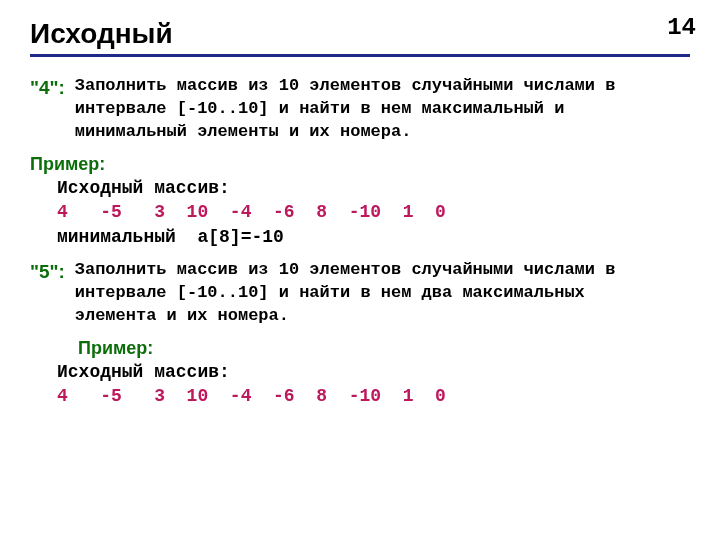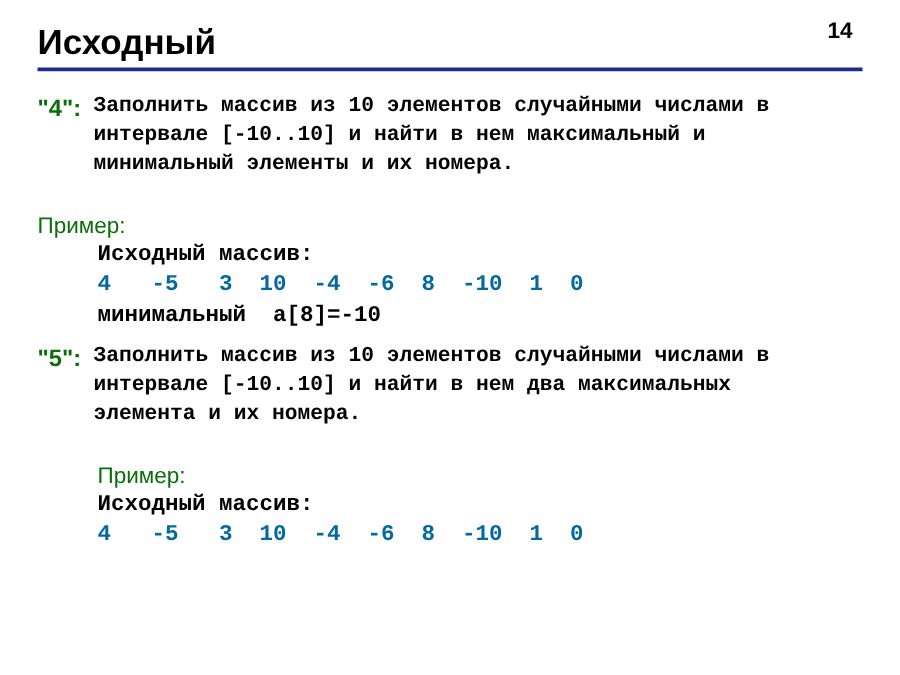--- a/index.html
+++ b/index.html
@@ -7,23 +7,24 @@
     width:720px;height:540px;
     background:#fff;
     font-family:Arial,Helvetica,sans-serif;
     color:#000;
     box-sizing:border-box;
     padding:18px 30px 0 30px;
     position:relative;
   }
   .pagenum{
     position:absolute;
-    top:14px;right:38px;
-    font-size:18px;
+    top:14px;right:24px;
+    font-size:24px;
     font-weight:bold;
+    font-family:Liberation Mono, monospace;
   }
   .title{
     font-size:28px;
     font-weight:bold;
     margin:0 0 2px 0;
   }
   .rule{
     border:none;
     border-top:3px solid #1e2a8a;
     margin:4px 0 18px 0;
@@ -51,35 +52,35 @@
     font-family:Liberation Mono, monospace;
   }
   .op{
     margin-left:48px;
     font-weight:bold;
     text-decoration:underline;
     margin-top:4px;
   }
   .ex-label{
     color:#0b6e0b;
-    font-weight:normal;
+    font-weight:bold;
     font-size:18px;
-    margin-top:24px;
+    margin-top:8px;
   }
   .ex-label.ind{
     margin-left:48px;
   }
   .mono{
     font-family:"Courier New",Courier,monospace;
     font-size:18px;
     font-weight:bold;
-    margin-left:48px;
+    margin-left:27px;
     white-space:pre;
   }
-  .mono.blue{color:#0369a1}
+  .mono.blue{color:#be185d}
   .spacer{height:10px}
 </style>
 </head>
 <body>
 
 <div class="pagenum">14</div>
 <div class="title">Исходный</div>
 <hr class="rule">
 
 <div class="content">

